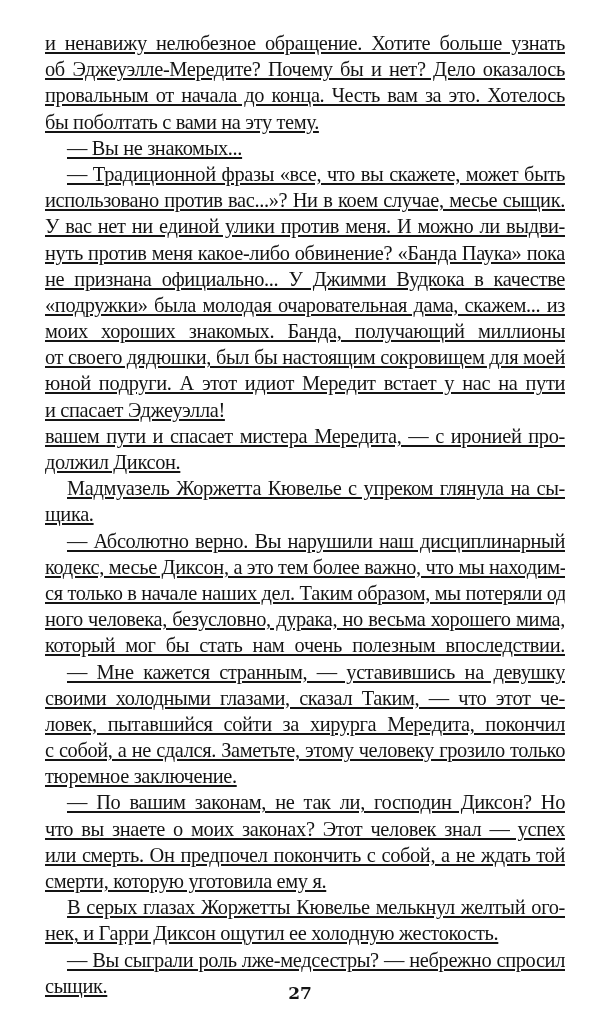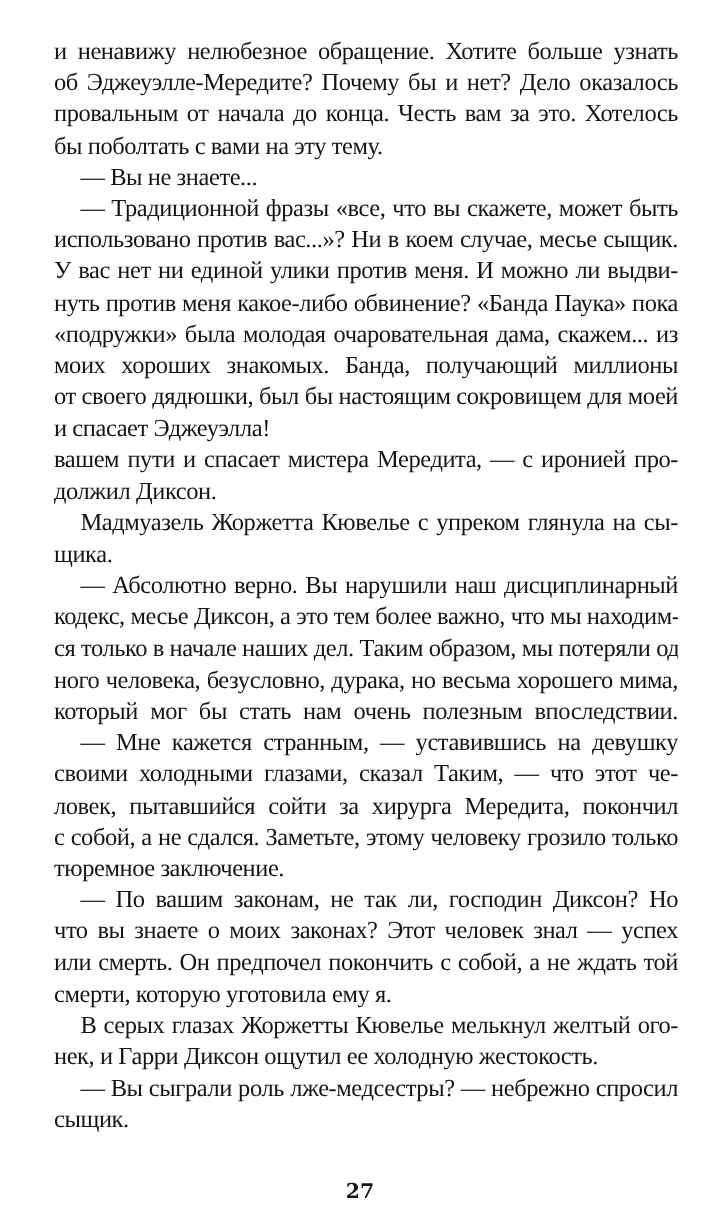--- a/index.html
+++ b/index.html
@@ -24,20 +24,21 @@
     line-height: 26.2px;
     letter-spacing: -0.35px;
   }
   .line {
     display: block;
     height: 26.2px;
     white-space: nowrap;
     text-align: justify;
     text-align-last: justify;
     overflow: hidden;
+    text-decoration: underline;
   }
   .line.last {
     text-align-last: left;
   }
   .line.indent {
     padding-left: 22px;
   }
   .page-number {
     position: absolute;
     left: 0;
@@ -51,28 +52,30 @@
   }
 </style>
 </head>
 <body>
 
 <div class="page" id="page-text">
     <span class="line">и ненавижу нелюбезное обращение. Хотите больше узнать</span>
     <span class="line">об Эджеуэлле-Мередите? Почему бы и нет? Дело оказалось</span>
     <span class="line">провальным от начала до конца. Честь вам за это. Хотелось</span>
     <span class="line last">бы поболтать с вами на эту тему.</span>
-    <span class="line indent last">— Вы не знаете...</span>
+    <span class="line indent last">— Вы не знакомых...</span>
     <span class="line indent">— Традиционной фразы «все, что вы скажете, может быть</span>
     <span class="line">использовано против вас...»? Ни в коем случае, месье сыщик.</span>
     <span class="line">У вас нет ни единой улики против меня. И можно ли выдви-</span>
     <span class="line">нуть против меня какое-либо обвинение? «Банда Паука» пока</span>
+    <span class="line">не признана официально... У Джимми Вудкока в качестве</span>
     <span class="line">«подружки» была молодая очаровательная дама, скажем... из</span>
     <span class="line">моих хороших знакомых. Банда, получающий миллионы</span>
     <span class="line">от своего дядюшки, был бы настоящим сокровищем для моей</span>
+    <span class="line">юной подруги. А этот идиот Мередит встает у нас на пути</span>
     <span class="line last">и спасает Эджеуэлла!</span>
     <span class="line">вашем пути и спасает мистера Мередита, — с иронией про-</span>
     <span class="line last">должил Диксон.</span>
     <span class="line indent">Мадмуазель Жоржетта Кювелье с упреком глянула на сы-</span>
     <span class="line last">щика.</span>
     <span class="line indent">— Абсолютно верно. Вы нарушили наш дисциплинарный</span>
     <span class="line">кодекс, месье Диксон, а это тем более важно, что мы находим-</span>
     <span class="line">ся только в начале наших дел. Таким образом, мы потеряли од-</span>
     <span class="line">ного человека, безусловно, дурака, но весьма хорошего мима,</span>
     <span class="line">который мог бы стать нам очень полезным впоследствии.</span>

